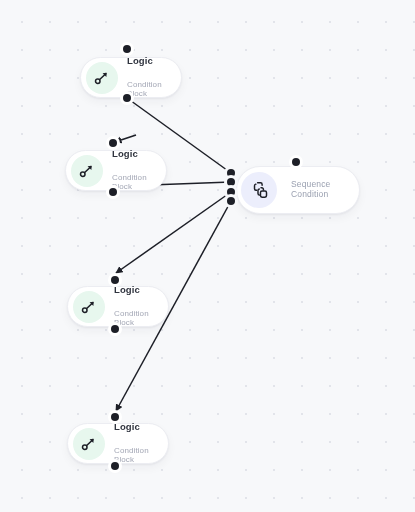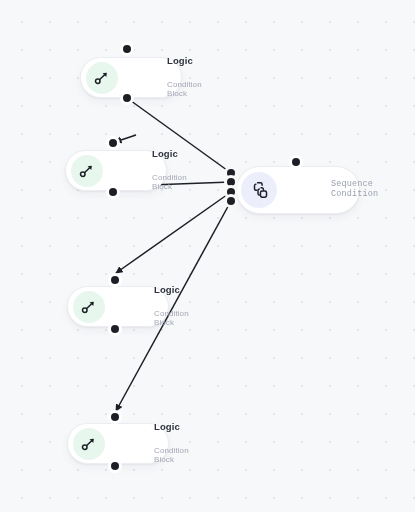--- a/index.html
+++ b/index.html
@@ -39,21 +39,20 @@
   .node {
     position: absolute;
     display: flex;
     align-items: center;
     box-sizing: border-box;
     background: #ffffff;
     border-radius: 999px;
     border: 1px solid #ecedf2;
     box-shadow: 0 1px 2px rgba(20, 24, 40, 0.05),
                 0 4px 10px rgba(20, 24, 40, 0.045);
-    gap: 40px;
   }
 
   .node-icon {
     flex: 0 0 auto;
     width: 32px;
     height: 32px;
     margin-left: 5px;
     border-radius: 50%;
     display: flex;
     align-items: center;
@@ -181,21 +180,21 @@
       </svg>
     </span>
     <span class="node-text">
       <span class="node-title">Logic</span>
       <span class="node-sub">Condition Block</span>
     </span>
   </div>
   <span class="port on-node" style="left:111px; top:413px;"></span>
   <span class="port on-node" style="left:111px; top:462px;"></span>
 
-  <div class="node seq" style="left:236px; top:166px; width:124px; height:48px;font-family:Liberation Mono, monospace;">
+  <div class="node seq" style="left:236px; top:166px; width:124px; height:48px;">
     <span class="node-icon" style="width:36px;height:36px;margin-left:4px;">
       <svg width="22" height="22" viewBox="0 0 24 24" fill="none">
         <path d="M10.5 4.2 h3.2 a1.7 1.7 0 0 1 1.7 1.7 v0.9" stroke="#1d1f27" stroke-width="1.6" stroke-linecap="round"></path>
         <path d="M8.6 5.6 a1.7 1.7 0 0 0 -1.5 1.7 v3.3 a1.7 1.7 0 0 0 1.7 1.7 h0.8" stroke="#1d1f27" stroke-width="1.6" stroke-linecap="round"></path>
         <path d="M14.2 9.6 h0.9 a1.7 1.7 0 0 1 1.7 1.7 v0.7" stroke="#1d1f27" stroke-width="1.6" stroke-linecap="round"></path>
         <path d="M12.3 11.0 a1.7 1.7 0 0 0 -1.4 1.7 v3.2 a1.7 1.7 0 0 0 1.7 1.7 h0.8" stroke="#1d1f27" stroke-width="1.6" stroke-linecap="round"></path>
         <rect x="13.6" y="13.2" width="6.6" height="6.6" rx="1.7" stroke="#1d1f27" stroke-width="1.6"></rect>
       </svg>
     </span>
     <span class="node-text">

